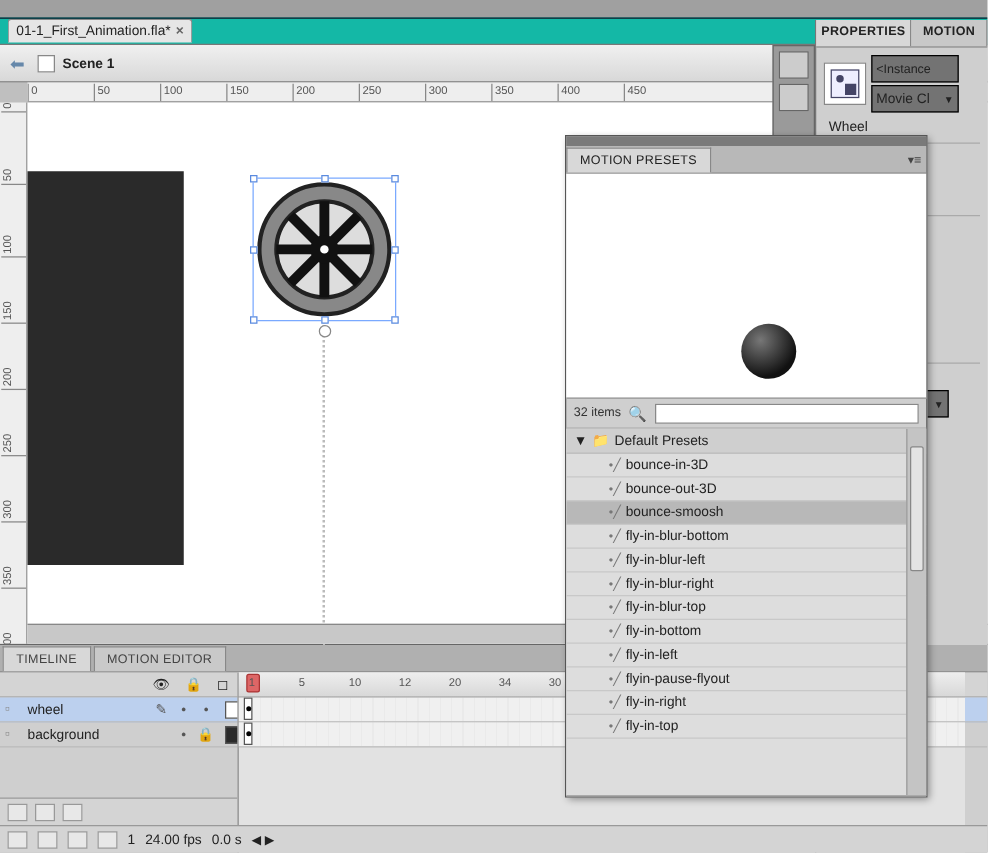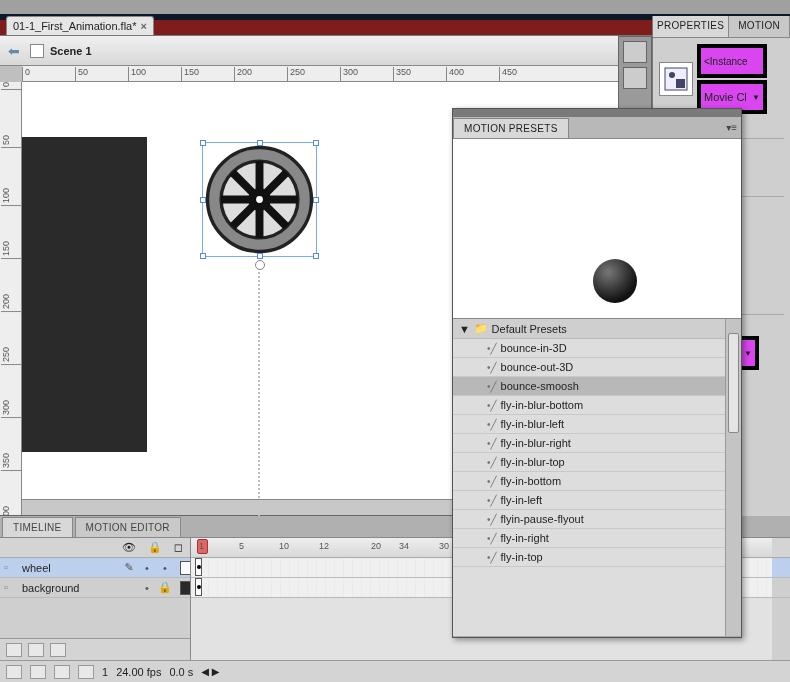--- a/index.html
+++ b/index.html
@@ -1,18 +1,18 @@
 <!DOCTYPE html>
 <html><head>
 <meta charset="utf-8">
 <style>
 *{box-sizing:border-box;margin:0;padding:0;font-family:Tahoma,Arial,sans-serif;font-size:11px;color:#222}
 body{background:#a0a0a0;width:790px;height:682px;overflow:hidden;position:relative}
 .menubar{height:14px;display:flex;gap:14px;padding:0 10px;color:#888;font-size:11px}
-.doctab-bar{height:22px;background:#7f1d1d;border-top:6px solid #0f172a;border-bottom:1px solid #777;display:flex;align-items:flex-end}
+.doctab-bar{height:22px;background:#14b8a6;border-top:1px solid #0f172a;border-bottom:1px solid #777;display:flex;align-items:flex-start}
 .doctab{background:#e6e6e6;border:1px solid #888;border-bottom:none;padding:3px 6px;margin-left:6px;border-radius:3px 3px 0 0;display:flex;align-items:center;gap:4px}
 .doctab .x{font-weight:bold;color:#666;cursor:pointer}
 .scene-bar{height:30px;background:linear-gradient(#f0f0f0,#d8d8d8);border-bottom:1px solid #888;display:flex;align-items:center;padding:0 8px;gap:6px}
 .scene-bar .back{width:16px;height:16px;color:#68a;font-size:14px}
 .scene-bar .scene-ic{width:14px;height:14px;border:1px solid #888;background:#fff;display:inline-block}
 .scene-bar .spacer{flex:1}
 .scene-bar .tool-ic{width:18px;height:18px;border:1px solid #999;background:#ddd;border-radius:2px}
 .zoom{width:70px;height:20px;border:1px solid #888;background:#fff;display:flex;align-items:center;padding:0 4px;justify-content:space-between}
 .zoom .arr{font-size:9px;color:#333}
 .stage-wrap{position:absolute;left:0;top:66px;right:0;height:450px;background:#bfbfbf;border-bottom:1px solid #666}
@@ -50,26 +50,26 @@
 .tl-track{height:20px;border-bottom:1px solid #bbb;background:repeating-linear-gradient(90deg,#f0f0f0 0 8px,#eaeaea 8px 9px)}
 .tl-track .key{display:inline-block;width:7px;height:18px;border:1px solid #555;background:#fff;margin-left:4px;position:relative}
 .tl-track .key::after{content:"";position:absolute;left:1px;top:6px;width:4px;height:4px;border-radius:50%;background:#000}
 .tl-foot{position:absolute;left:0;right:0;bottom:0;height:22px;background:#d4d4d4;border-top:1px solid #999;display:flex;align-items:center;gap:8px;padding:0 6px;font-size:10px;color:#444}
 .tl-foot .btn{width:16px;height:14px;border:1px solid #999;background:#e8e8e8}
 .layer-foot{position:absolute;left:0;bottom:22px;height:22px;width:190px;background:#d4d4d4;border-top:1px solid #999;display:flex;align-items:center;gap:6px;padding:0 6px}
 .layer-foot .btn{width:16px;height:14px;border:1px solid #999;background:#e8e8e8}
 
 .rdock{position:absolute;right:0;top:16px;width:138px;bottom:0;background:#cfcfcf;border-left:1px solid #777}
 .rdock-tabs{height:22px;display:flex;border-bottom:1px solid #888;background:#b8b8b8}
-.rdock-tabs .tab{flex:1;padding:4px 4px;font-size:10px;font-weight:normal;text-align:center;border-right:1px solid #888;background:#c8c8c8;letter-spacing:.3px}
+.rdock-tabs .tab{flex:1;padding:4px 4px;font-size:10px;font-weight:bold;text-align:center;border-right:1px solid #888;background:#c8c8c8;letter-spacing:.3px}
 .rdock-tabs .tab.active{background:#d8d8d8}
 .prop-body{padding:6px;display:flex;flex-direction:column;gap:6px}
 .prop-body .field{display:flex;align-items:center;gap:4px}
 .prop-body .big-ic{width:34px;height:34px;border:1px solid #888;background:#fff;display:flex;align-items:center;justify-content:center}
-.prop-body input,.prop-body .sel{width:70px;height:34px;border:4px solid #000000;background:#d946ef;padding:0 3px;font-size:10px}
+.prop-body input,.prop-body .sel{width:70px;height:22px;border:1px solid #000000;background:#737373;padding:0 3px;font-size:10px}
 .section-h{font-size:10px;font-weight:bold;color:#333;border-top:1px solid #aaa;padding-top:4px;letter-spacing:.3px}
 .val{color:#2a5bd7;text-decoration:underline;font-size:11px}
 .swatch-col{position:absolute;right:138px;top:36px;width:34px;height:80px;background:#9a9a9a;border:1px solid #666;display:flex;flex-direction:column;align-items:center;gap:4px;padding:4px}
 .swatch-col .ic{width:24px;height:22px;border:1px solid #666;background:#ccc}
 
 .mp{position:absolute;left:452px;top:108px;width:290px;height:530px;background:#cfcfcf;border:1px solid #555;box-shadow:2px 2px 6px rgba(0,0,0,.4);display:flex;flex-direction:column;z-index:50}
 .mp-titlebar{height:8px;background:#7a7a7a}
 .mp-tab{height:22px;background:#b8b8b8;border-bottom:1px solid #888;display:flex;align-items:center}
 .mp-tab .t{background:#d8d8d8;border:1px solid #888;border-bottom:none;padding:4px 10px;font-size:10px;font-weight:normal;letter-spacing:.3px}
 .mp-tab .menu{margin-left:auto;margin-right:4px;font-size:10px;color:#444}
@@ -252,21 +252,21 @@
     <span class="btn"></span>
     <span class="btn"></span>
   </div>
   <div class="tl-right">
     <div class="tl-head" id="tlhead">
       <div class="playhead"></div>
     <span class="num" style="left: 8px;">1</span>
         <span class="num" style="left: 48px;">5</span>
         <span class="num" style="left: 88px;">10</span>
         <span class="num" style="left: 128px;">12</span>
-        <span class="num" style="left: 180px;">20</span>
+        <span class="num" style="left: 168px;">20</span>
         <span class="num" style="left: 208px;">34</span>
         <span class="num" style="left: 248px;">30</span>
       </div>
     <div class="tl-track"><span class="key"></span></div>
     <div class="tl-track"><span class="key"></span></div>
   </div>
   <div class="tl-foot">
     <span class="btn"></span>
     <span class="btn"></span>
     <span class="btn"></span>
@@ -280,20 +280,25 @@
 
 <div class="mp">
   <div class="mp-titlebar"></div>
   <div class="mp-tab">
     <div class="t">MOTION PRESETS</div>
     <div class="menu">▾≡</div>
   </div>
   <div class="mp-preview">
     <div class="mp-ball"></div>
   </div>
+  <div class="mp-search">
+    <span class="count">32 items</span>
+    <span class="bino">🔍</span>
+    <input placeholder="" style="">
+  </div>
   <div class="mp-tree">
     <div class="folder">
       <span>▼</span>
       <span>📁</span>
       <span>Default Presets</span>
     </div>
     <div id="preset-items">
         <div class="item">
           <span class="dash">•╱</span>
           <span>bounce-in-3D</span>

